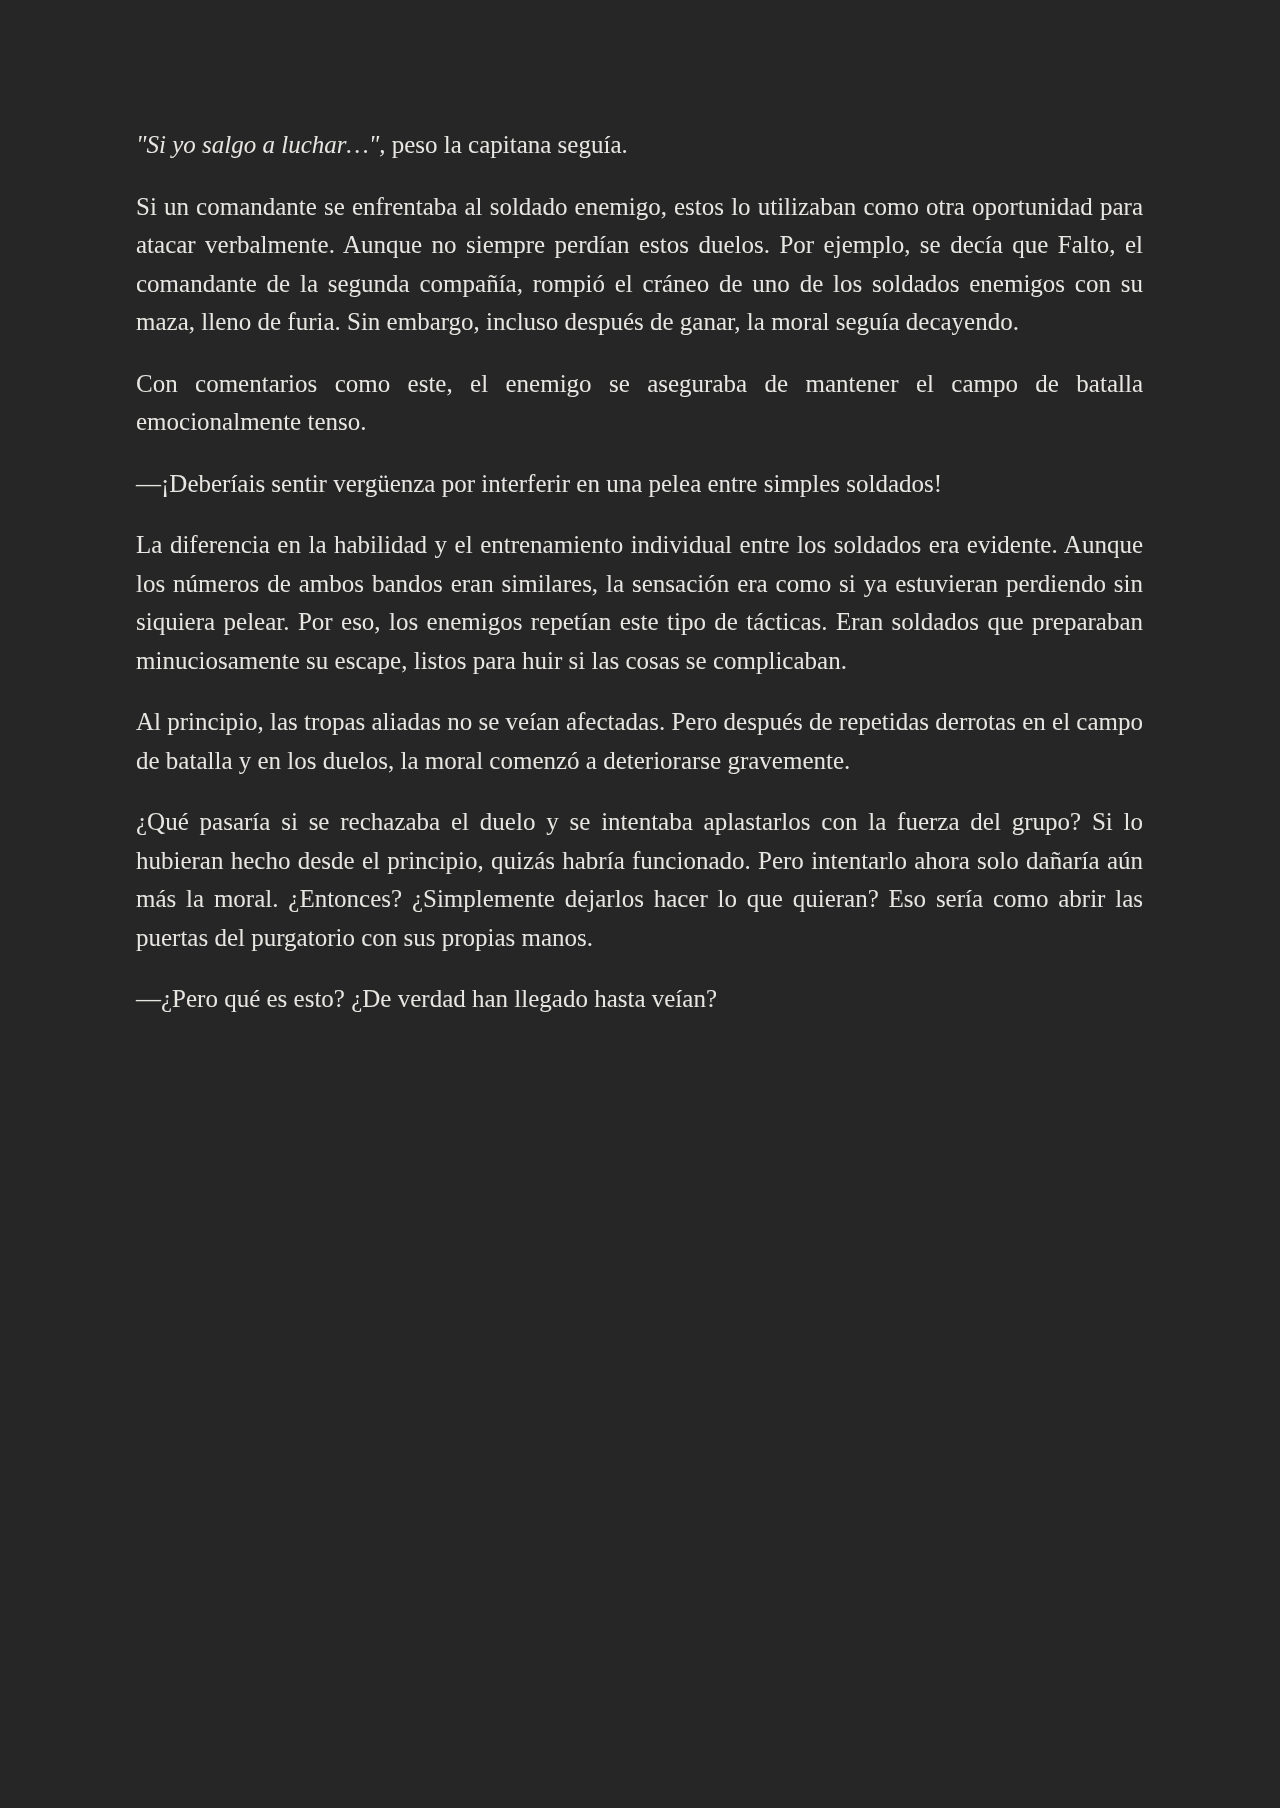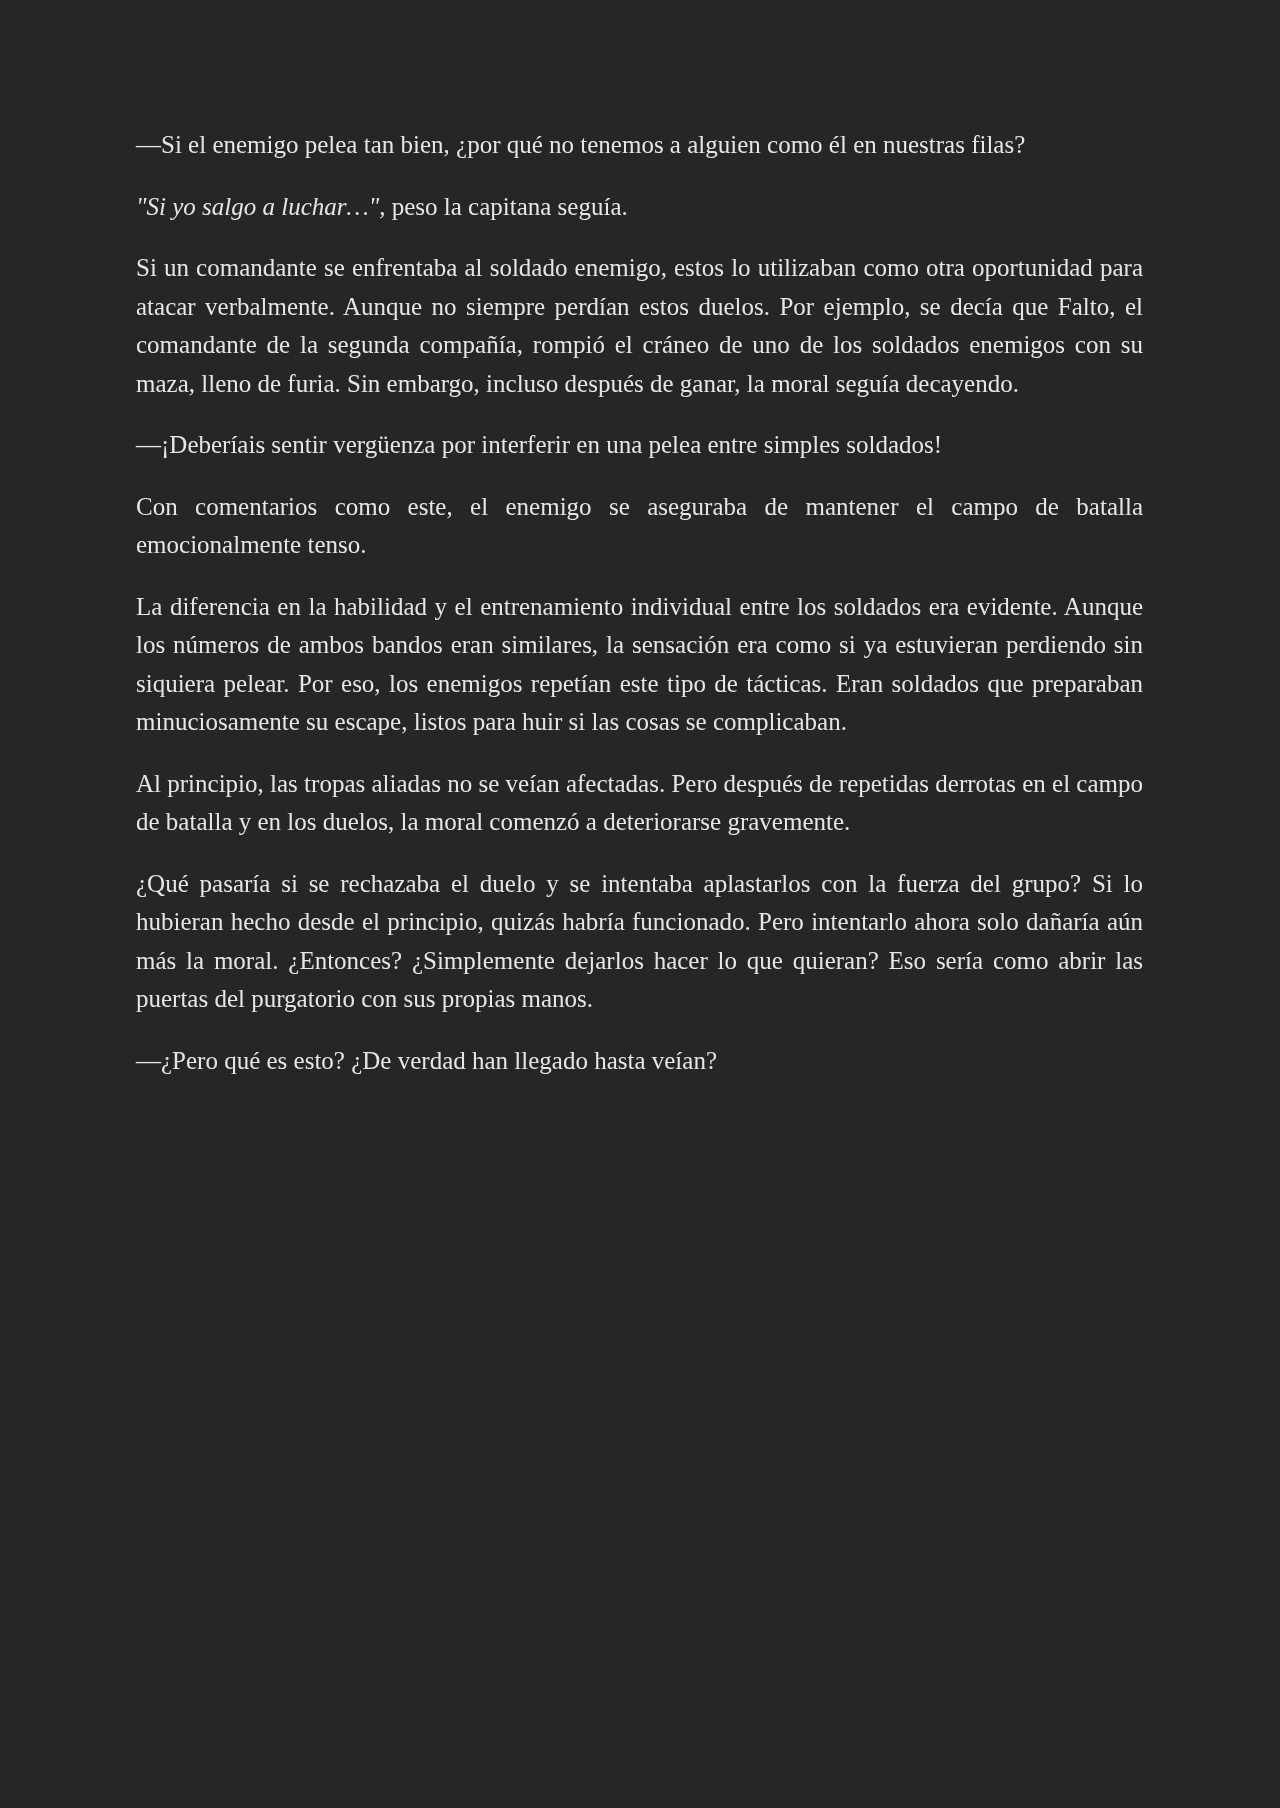--- a/index.html
+++ b/index.html
@@ -30,23 +30,22 @@
   }
   .italic {
     font-style: italic;
   }
 </style>
 </head>
 <body>
 
 <div class="page" style="background-color: rgb(38, 38, 38);">
   <main class="content" style="color: rgb(232, 230, 226);">
-    <p>—Si el enemigo pelea tan bien, ¿por qué no tenemos a alguien como él en nuestras filas?</p>
     <p><span class="italic">"Si yo salgo a luchar…",</span><span> peso la capitana seguía.</span></p>
     <p>Si un comandante se enfrentaba al soldado enemigo, estos lo utilizaban como otra oportunidad para atacar verbalmente. Aunque no siempre perdían estos duelos. Por ejemplo, se decía que Falto, el comandante de la segunda compañía, rompió el cráneo de uno de los soldados enemigos con su maza, lleno de furia. Sin embargo, incluso después de ganar, la moral seguía decayendo.</p>
+    <p>Con comentarios como este, el enemigo se aseguraba de mantener el campo de batalla emocionalmente tenso.</p>
     <p>—¡Deberíais sentir vergüenza por interferir en una pelea entre simples soldados!</p>
-    <p>Con comentarios como este, el enemigo se aseguraba de mantener el campo de batalla emocionalmente tenso.</p>
     <p>La diferencia en la habilidad y el entrenamiento individual entre los soldados era evidente. Aunque los números de ambos bandos eran similares, la sensación era como si ya estuvieran perdiendo sin siquiera pelear. Por eso, los enemigos repetían este tipo de tácticas. Eran soldados que preparaban minuciosamente su escape, listos para huir si las cosas se complicaban.</p>
     <p>Al principio, las tropas aliadas no se veían afectadas. Pero después de repetidas derrotas en el campo de batalla y en los duelos, la moral comenzó a deteriorarse gravemente.</p>
     <p>¿Qué pasaría si se rechazaba el duelo y se intentaba aplastarlos con la fuerza del grupo? Si lo hubieran hecho desde el principio, quizás habría funcionado. Pero intentarlo ahora solo dañaría aún más la moral. ¿Entonces? ¿Simplemente dejarlos hacer lo que quieran? Eso sería como abrir las puertas del purgatorio con sus propias manos.</p>
     <p>—¿Pero qué es esto? ¿De verdad han llegado hasta veían?</p>
   </main>
 </div>
 
 </body></html>

